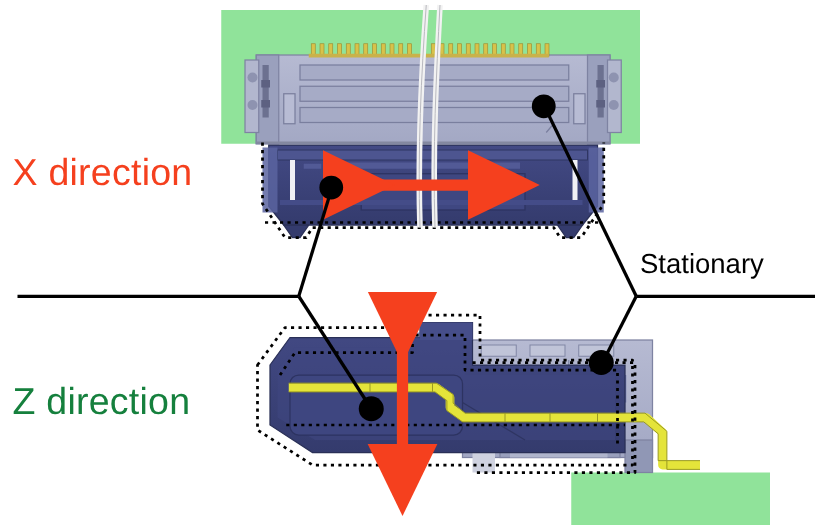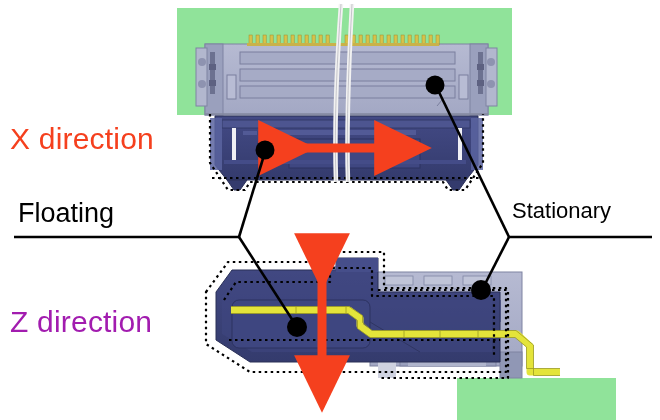--- a/index.html
+++ b/index.html
@@ -1,21 +1,21 @@
 <!DOCTYPE html>
 <html><head>
 <meta charset="utf-8">
 <style>
   html,body{margin:0;padding:0;background:#ffffff;}
   body{width:660px;height:420px;overflow:hidden;
        font-family:"Liberation Sans","DejaVu Sans",sans-serif;}
   #stage{position:relative;width:556px;height:420px;background:#fff;}
   .lbl{position:absolute;white-space:nowrap;}
   #x-direction-label{left:10px;top:122px;font-size:30px;color:#f5401e;letter-spacing:.2px;}
-  #z-direction-label{left:10px;top:305px;font-size:30px;color:#a21caf;letter-spacing:.2px;}
+  #z-direction-label{left:10px;top:305px;font-size:30px;color:#15803d;letter-spacing:.2px;}
   #floating-label{left:18px;top:198px;font-size:27px;color:#000;}
   #stationary-label{left:512px;top:198px;font-size:22px;color:#000;}
   svg.overlay{position:absolute;left:0;top:0;width:660px;height:420px;}
 </style>
 </head>
 <body>
 
 <div id="stage">
 
   <svg class="overlay" viewBox="0 0 660 420">
@@ -177,17 +177,16 @@
     <line x1="509" y1="237" x2="437" y2="88" stroke="#000" stroke-width="2.6"></line>
     <line x1="509" y1="237" x2="482" y2="290" stroke="#000" stroke-width="2.6"></line>
     <circle cx="435" cy="85" r="9.5" fill="#000"></circle>
     <circle cx="481" cy="290" r="10" fill="#000"></circle>
   </svg>
 
   <div class="lbl" id="x-direction-label">X direction</div>
 
   <div class="lbl" id="z-direction-label">Z direction</div>
 
-  <div class="lbl" id="floating-label">Floating</div>
 
   <div class="lbl" id="stationary-label">Stationary</div>
 
 </div>
 
 </body></html>

